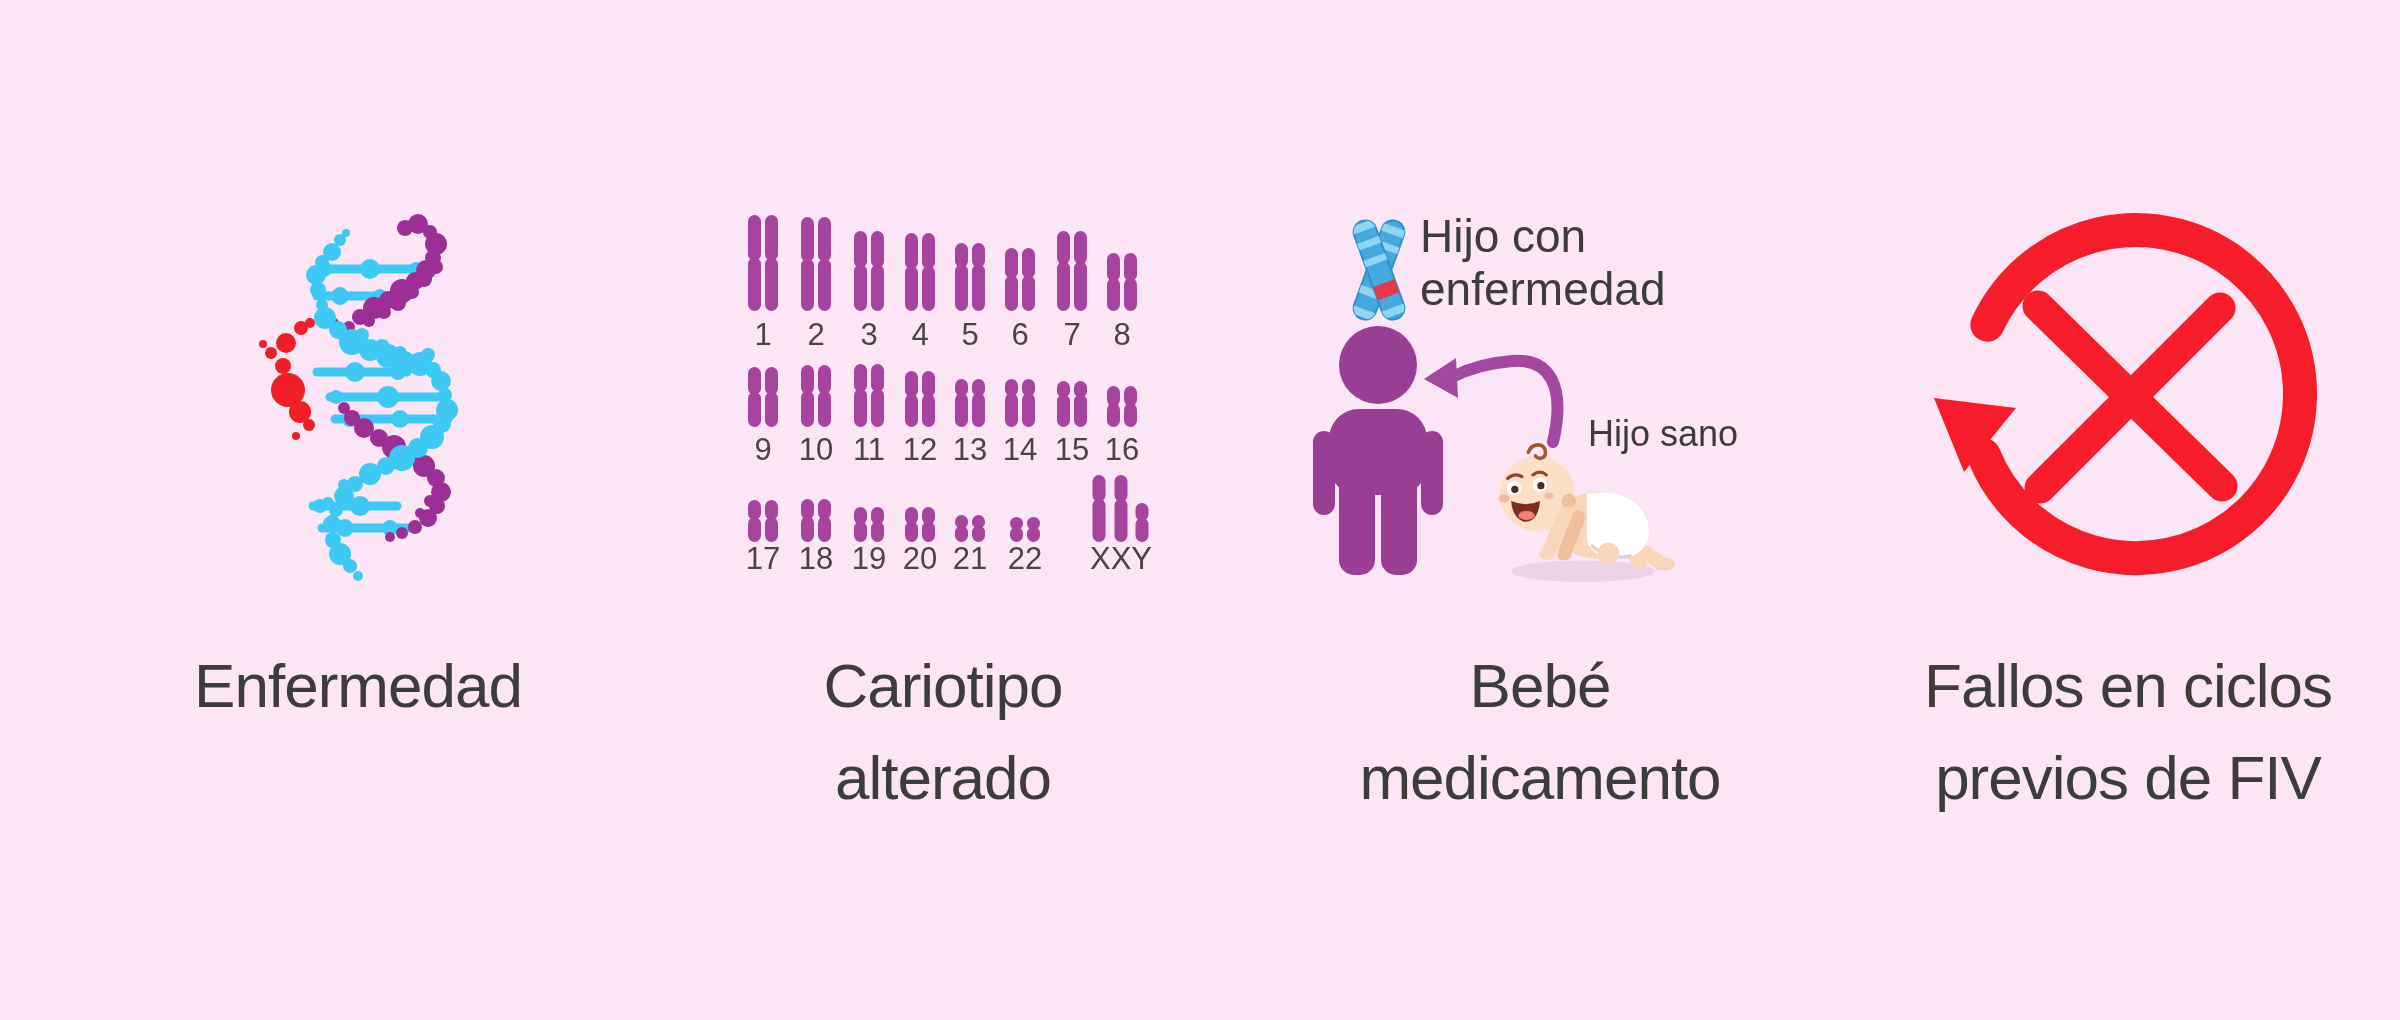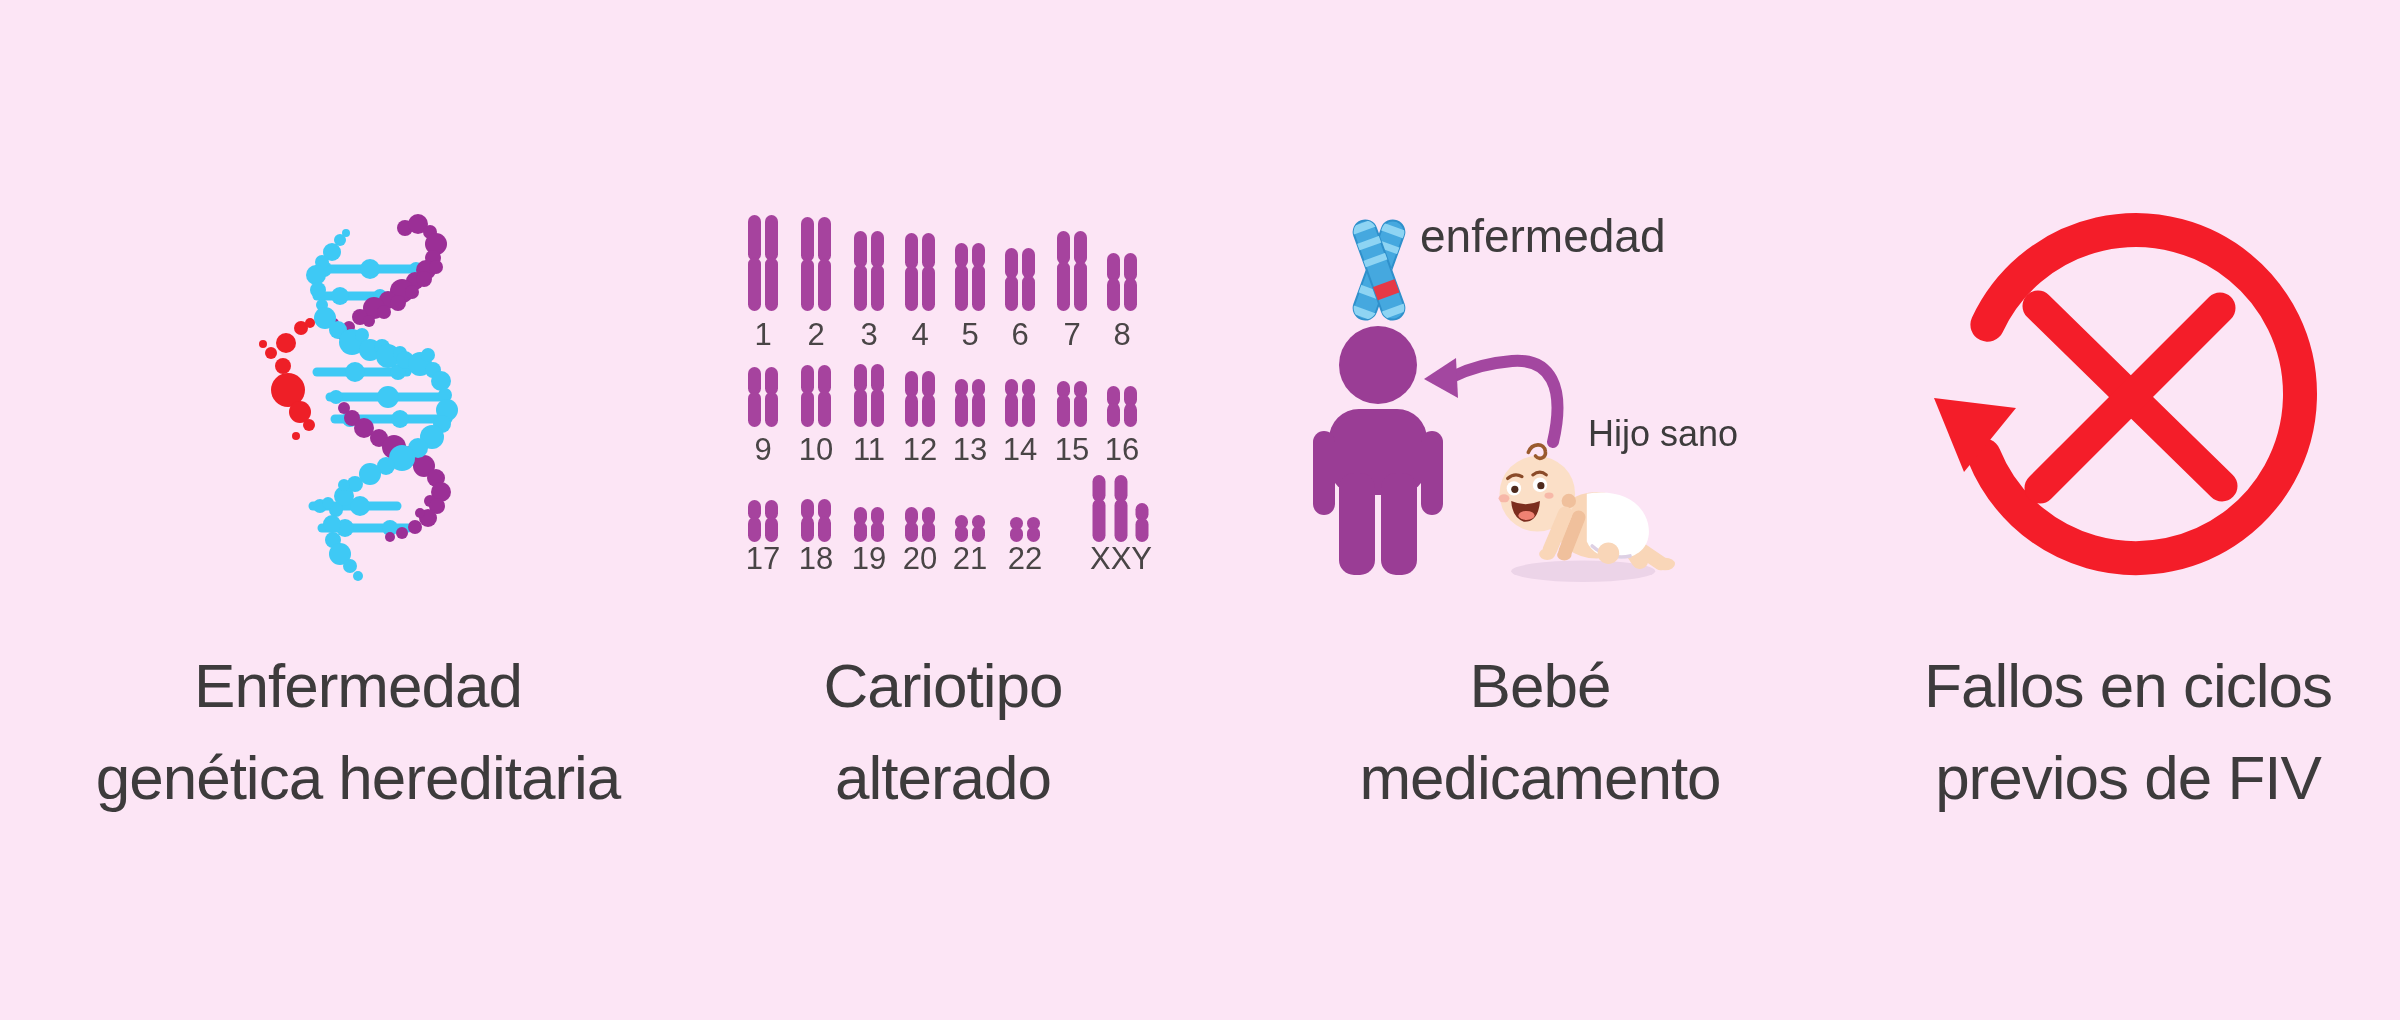--- a/index.html
+++ b/index.html
@@ -384,33 +384,33 @@
     <path class="s-red" fill="none" stroke-width="34" stroke-linecap="round" d="M 67.4,144.7 A 164 164 0 1 1 63.9,275.4"></path>
     <polygon class="f-red" points="14,218 44,292 96,228"></polygon>
     <g class="s-red" stroke-width="31" stroke-linecap="round">
       <line x1="118" y1="126" x2="302" y2="306"></line>
       <line x1="300" y1="128" x2="120" y2="308"></line>
     </g>
   </svg>
 
   <div class="caption" style="left:8px;top:640px;width:700px">
     <div>Enfermedad</div>
-    <div>genética hereditaria</div>
   </div>
   <div class="caption" style="left:593px;top:640px;width:700px">
     <div>Cariotipo</div>
     <div>alterado</div>
   </div>
   <div class="caption" style="left:1190px;top:640px;width:700px">
     <div>Bebé</div>
     <div>medicamento</div>
   </div>
   <div class="caption" style="left:1778px;top:640px;width:700px">
     <div>Fallos en ciclos</div>
     <div>previos de FIV</div>
   </div>
 
   <div class="small-label" id="label-affected" style="left:1420px;top:210px">
+    <div>Hijo con</div>
     <div>enfermedad</div>
   </div>
   <div class="small-label" id="label-healthy" style="left:1588px;top:412px">Hijo sano</div>
 
 </div>
 
 </body></html>

